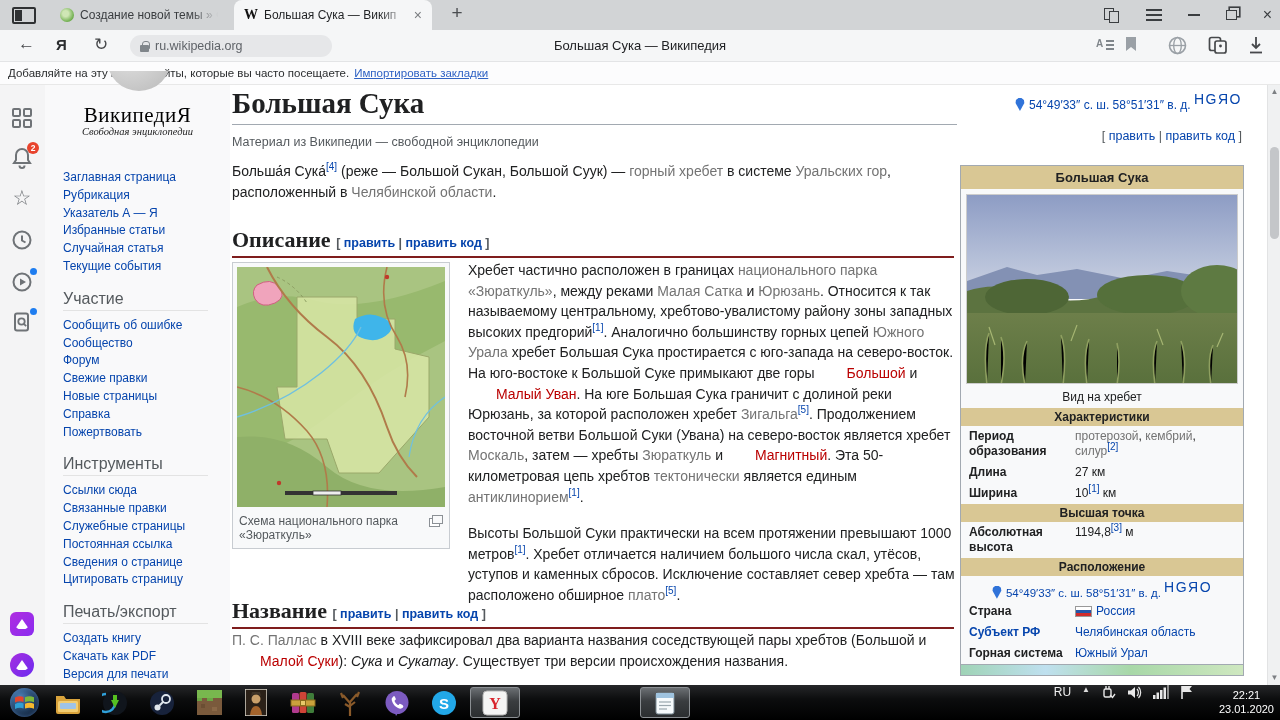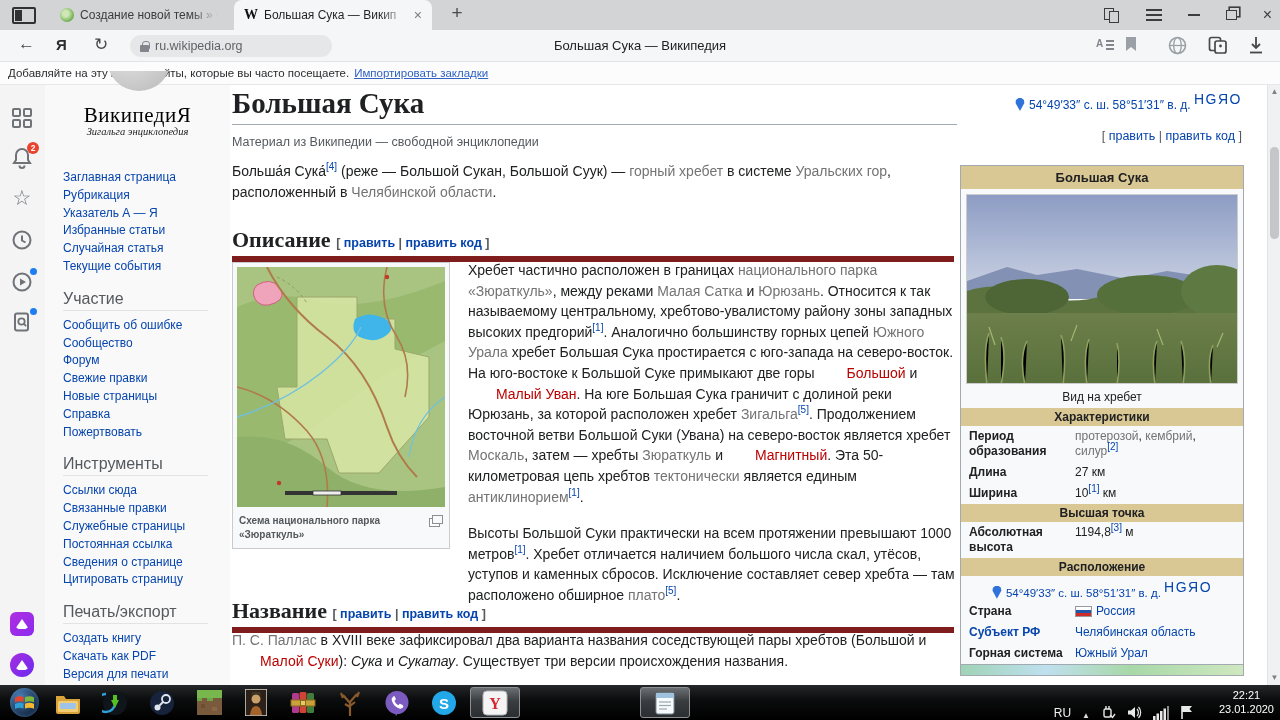--- a/index.html
+++ b/index.html
@@ -73,26 +73,26 @@
   .content { position:absolute; left:230px; top:85px; width:1038px; height:600px; background:#fff; overflow:hidden; font-size:14px; color:#202122; }
   .a-title { position:absolute; left:2px; top:2px; width:725px; font-family:"Liberation Serif",serif; font-size:29px; border-bottom:1px solid #a2a9b1; padding-bottom:4px; }
   .a-from { position:absolute; left:2px; top:50px; font-size:12.5px; color:#54595d; }
   .coords-top { position:absolute; right:26px; top:6px; font-size:12px; color:#0645ad; white-space:nowrap; }
   .coords-sup { font-size:14px; vertical-align:super; letter-spacing:1.5px; color:#0645ad; }
   .pin { display:inline-block; width:10px; height:13px; background:#3073d9; clip-path:polygon(50% 100%,6% 38%,10% 15%,35% 0,65% 0,90% 15%,94% 38%); margin-right:4px; vertical-align:-2px; }
   .edit-top { position:absolute; right:26px; top:44px; }
   .editsection { font-family:"Liberation Sans",sans-serif; font-size:12.5px; color:#54595d; }
   .editsection a { color:#0645ad; text-decoration:none; }
   .lead { position:absolute; left:2px; top:76px; width:722px; line-height:20.5px; }
-  .h2 { position:absolute; font-family:"Liberation Serif",serif; font-size:22px; border-bottom:6px solid #7f1d1d; padding-bottom:3px; }
+  .h2 { position:absolute; font-family:"Liberation Serif",serif; font-size:22px; border-bottom:2px solid #7f1d1d; padding-bottom:3px; }
   .h2 .editsection { font-size:12.5px; }
   .h2-desc { left:2px; top:142px; width:722px; }
   .h2-name { left:2px; top:513px; width:722px; }
   .thumb { position:absolute; left:2px; top:177px; width:218px; background:#f8f9fa; border:1px solid #c8ccd1; padding:4px; }
-  .thumb-cap { font-size:10px; color:#54595d; padding:4px 2px 2px; line-height:14px; position:relative;font-weight:bold; }
+  .thumb-cap { font-size:12px; color:#54595d; padding:4px 2px 2px; line-height:14px; position:relative; }
   .magnify { position:absolute; right:2px; top:5px; width:11px; height:9px; border:1px solid #8b9095; box-shadow:-3px 3px 0 -1px #fff, -3px 3px 0 0 #8b9095; }
   .desc-col { position:absolute; left:238px; top:175px; width:489px; line-height:20.6px; }
   .desc-col p + p { margin-top:16px; }
   .name-p { position:absolute; left:2px; top:545px; width:706px; line-height:20.6px; }
   .seg-link { color:#737373; }
   .seg-red { color:#ba0000;margin-left:28px; }
   .seg-bold { font-weight:normal; }
   .seg-italic { font-style:italic; }
   .seg-suplink { color:#0645ad; font-size:10px; vertical-align:super; line-height:0; }
 
@@ -115,21 +115,21 @@
   .scrollbar { position:absolute; right:0; top:85px; width:13px; height:600px; background:#f0f1f2; border-left:1px solid #e2e3e4; }
   .sb-arrow { position:absolute; left:0; width:13px; height:14px; color:#7c7f83; font-size:8px; text-align:center; line-height:14px; }
   .sb-thumb { position:absolute; left:2px; top:62px; width:9px; height:92px; background:#c4c6c9; border-radius:5px; }
 
   
   .taskbar { position:absolute; left:0; top:685px; width:1280px; height:35px; background:linear-gradient(#262729, #0c0d0e 40%, #000); }
   .orb { position:absolute; left:10px; top:3px; width:29px; height:29px; border-radius:50%; background:radial-gradient(circle at 35% 30%, #4a7fb5, #12243c 75%); box-shadow:0 0 4px rgba(120,180,255,.5) inset; }
   .orb svg { position:absolute; left:5px; top:6px; }
   .tb-slot { position:absolute; top:2px; width:40px; height:31px; display:flex; align-items:center; justify-content:center; }
   .tb-slot.active { background:linear-gradient(#6b6f73,#3a3d40 45%, #2b2e30); border:1px solid #8b8f93; border-radius:3px; }
-  .tray { position:absolute; right:86px; top:0; height:35px; display:flex; align-items:flex-end; gap:11px; color:#f0f0f0; }
+  .tray { position:absolute; right:86px; top:0; height:35px; display:flex; align-items:flex-start; gap:11px; color:#f0f0f0; }
   .tray-lang { font-size:12px; }
   .tray-arrow { font-size:8px; color:#ddd; }
   .clock { position:absolute; right:6px; top:3px; text-align:center; color:#fff; font-size:11px; line-height:14px; }
 </style>
 </head>
 <body>
 
 <div id="screen">
 
   <div class="tabbar">
@@ -235,21 +235,21 @@
     </div>
     <div class="purp1" style="top:527px;"></div>
     <div class="purp2" style="top:568px;"></div>
   </div>
 
   <div class="wsidebar">
     <div class="wlogo-globe">
         <i></i>
       </div>
     <div class="wlogo-title">ВикипедиЯ</div>
-    <div class="wlogo-sub">Зигальга энциклопедия</div>
+    <div class="wlogo-sub">Свободная энциклопедии</div>
     <div class="wnav">
       <a href="#">Заглавная страница</a>
       <a href="#">Рубрикация</a>
       <a href="#">Указатель А — Я</a>
       <a href="#">Избранные статьи</a>
       <a href="#">Случайная статья</a>
       <a href="#">Текущие события</a>
       <div class="wnav-h">Участие</div>
       <a href="#">Сообщить об ошибке</a>
       <a href="#">Сообщество</a>

